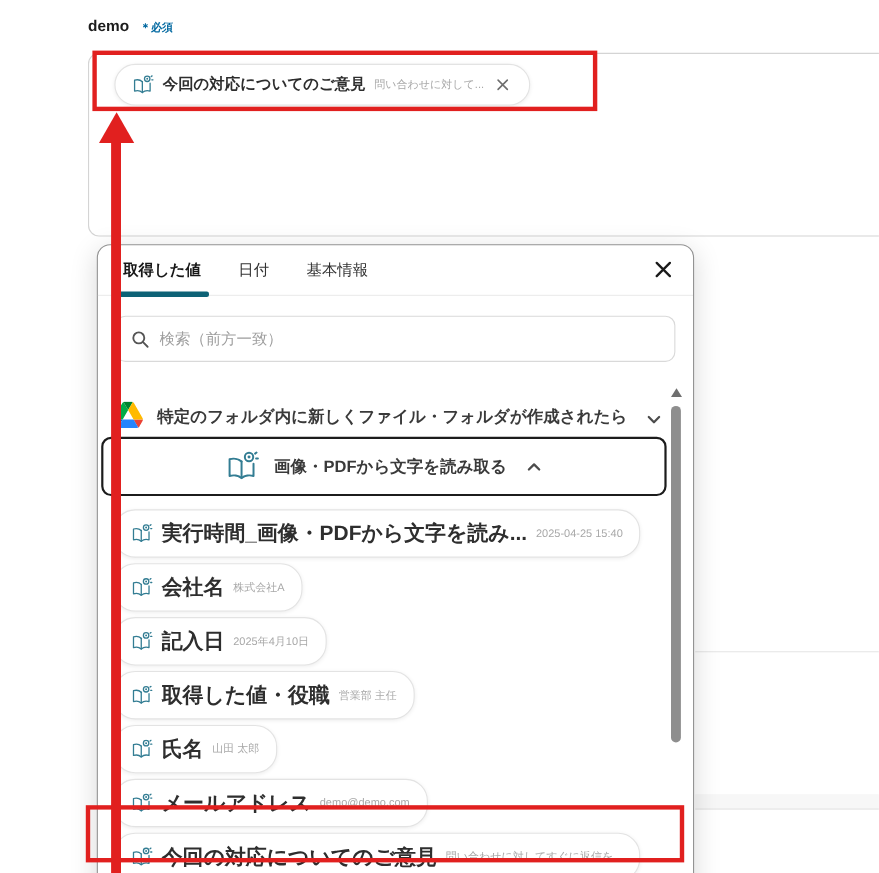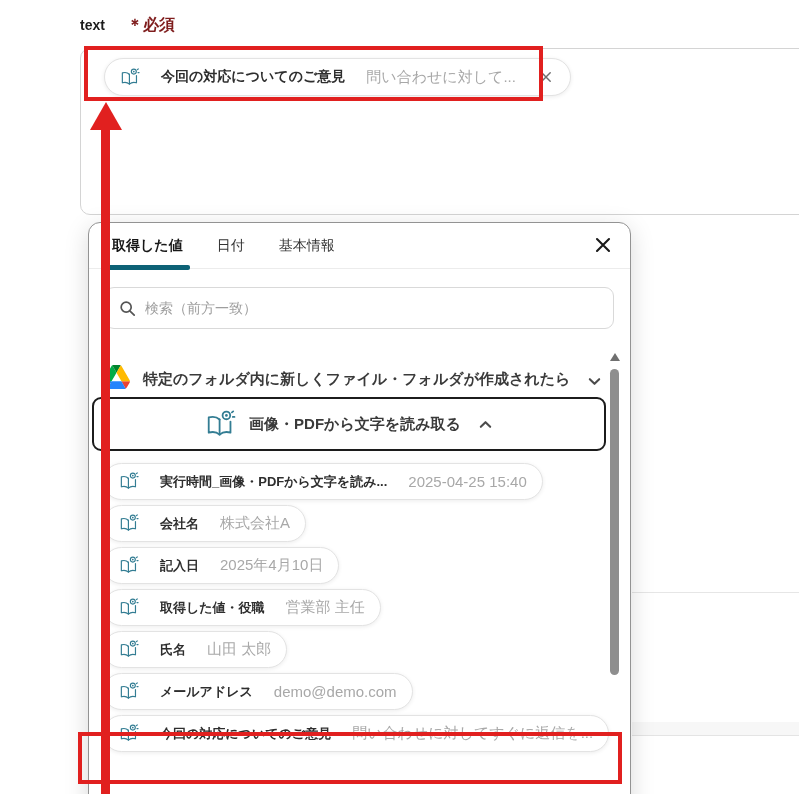--- a/index.html
+++ b/index.html
@@ -5,33 +5,33 @@
   * { margin:0; padding:0; box-sizing:border-box; }
   html,body { width:799px; height:794px; }
   body {
     font-family: "Liberation Sans", "DejaVu Sans", sans-serif;
     background:#fff; color:#222; overflow:hidden; position:relative;
   }
   .page { position:relative; width:799px; height:794px; overflow:hidden; }
 
   
   .field-label { position:absolute; left:80px; top:15px; font-size:14px; font-weight:bold; color:#1c1c1c; }
-  .field-label .required { color:#7f1d1d; font-size:16px; font-weight:bold; margin-left:22px; }
+  .field-label .required { color:#0369a1; font-size:10px; font-weight:bold; margin-left:10px; }
   .text-field {
     position:absolute; left:80px; top:48px; width:740px; height:167px;
     border:1px solid #d4d4d4; border-radius:10px; background:#fff;
   }
   .chip {
-    display:inline-flex; align-items:center; gap:21px;
+    display:inline-flex; align-items:center; gap:8px;
     background:#fff; border:1px solid #e3e3e3; border-radius:20px;
     padding:8px 15px; box-shadow:0 1px 4px rgba(0,0,0,0.08);
     white-space:nowrap;
   }
   .chip .chip-name { font-size:14px; font-weight:bold; color:#2e2e2e; }
-  .chip .chip-value { font-size:15px; color:#a8a8a8; }
+  .chip .chip-value { font-size:10px; color:#a8a8a8; }
   .selected-chip { position:absolute; left:23px; top:9px; height:38px; }
   .chip .book-ic { width:20px; height:19px; color:#337d93; flex:none; }
   .chip-remove { background:none; border:none; cursor:pointer; width:16px; height:16px; color:#6f6f6f; display:flex; align-items:center; margin-left:2px; }
   .chip-remove svg { width:14px; height:14px; }
 
   
   .bg-line-1 { position:absolute; left:632px; top:592px; width:167px; height:1px; background:#e6e6e6; }
   .bg-band   { position:absolute; left:632px; top:722px; width:167px; height:14px; background:#f7f7f7; border-bottom:1px solid #e4e4e4; }
 
   
@@ -63,21 +63,21 @@
 
   .op-row {
     display:flex; align-items:center; gap:13px; height:54px;
     margin:8px 10px 0 -11px; padding:0 13px;
     border:2px solid #1c1c1c; border-radius:9px; cursor:pointer;justify-content:center;
   }
   .op-row .book-ic-lg { width:31px; height:29px; color:#337d93; flex:none; }
 
   .chips-col { margin-top:12px; }
   .chips-col .chip { margin-bottom:5px; cursor:pointer; }
-  .chips-col .chip .chip-name { font-size:13px; }
+  .chips-col .chip .chip-name { font-size:19px; }
 
   
   .scrollbar { position:absolute; right:10px; top:130px; width:10px; }
   .scroll-arrow-up { width:0; height:0; margin:0 auto; border-left:5px solid transparent; border-right:5px solid transparent; border-bottom:8px solid #6f6f6f; cursor:pointer; }
   .scroll-thumb { position:absolute; top:16px; left:0; width:9px; height:306px; background:#8e8e8e; border-radius:5px; cursor:pointer; }
 
   
   .anno { position:absolute; border:4px solid #e1201f; background:transparent; pointer-events:none; z-index:40; }
   .anno-top { left:84px; top:46px; width:459px; height:55px; }
   .anno-bottom { left:78px; top:732px; width:544px; height:52px; }
@@ -121,21 +121,21 @@
     </symbol>
     <symbol id="icon-close" viewBox="0 0 20 20">
       <path d="M4 4l12 12M16 4L4 16" fill="none" stroke="currentColor" stroke-width="2.1" stroke-linecap="round"></path>
     </symbol>
   </defs>
 </svg>
 
 <div class="page">
 
   <div class="field-label">
-    <span>text</span><span class="required">＊必須</span>
+    <span>demo</span><span class="required">＊必須</span>
   </div>
 
   <div class="text-field">
     <div class="chip selected-chip">
       <svg class="book-ic">
           <use href="#icon-book"></use>
         </svg>
       <span class="chip-name">今回の対応についてのご意見</span>
       <span class="chip-value">問い合わせに対して...</span>
       <button class="chip-remove">

